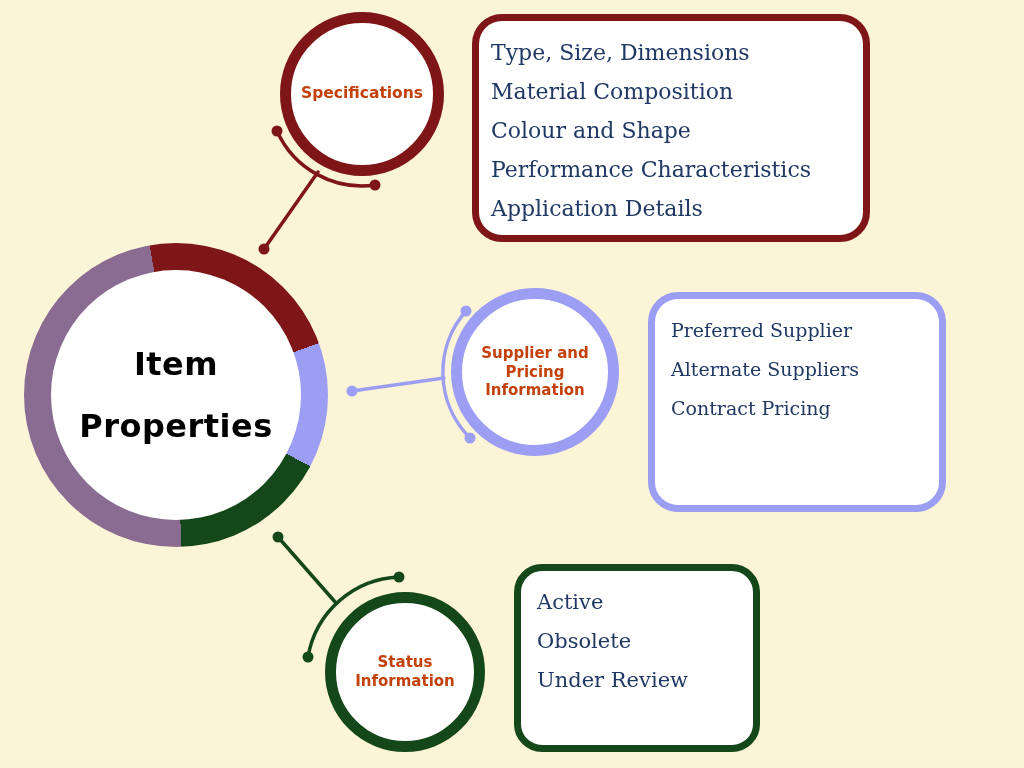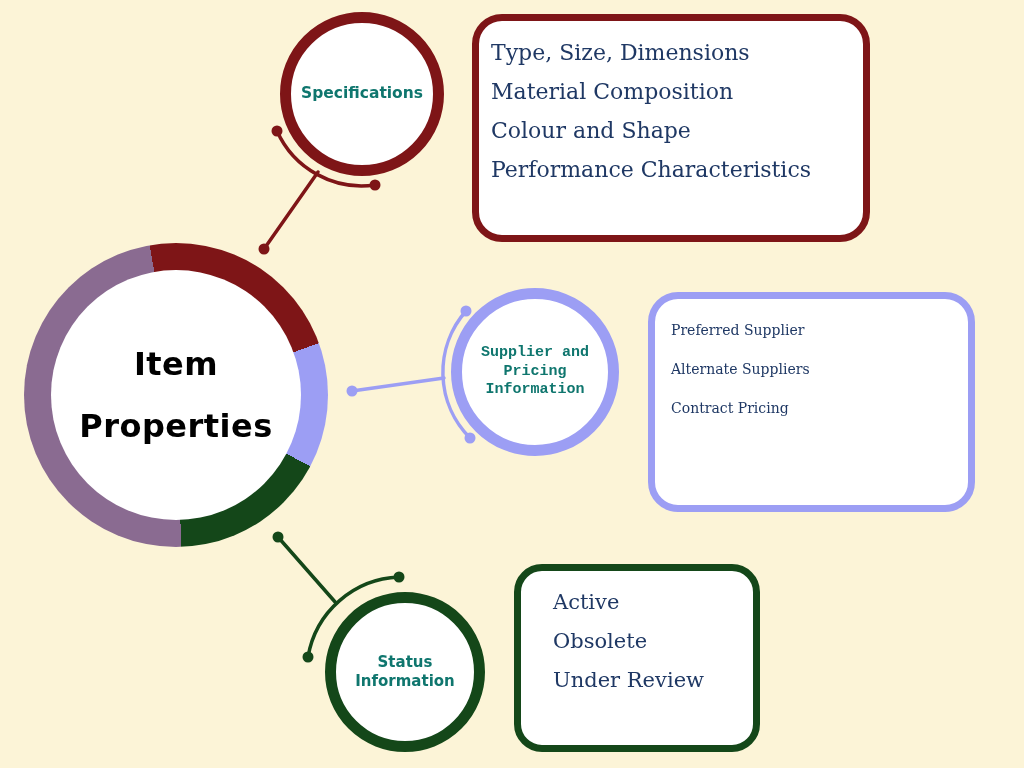--- a/index.html
+++ b/index.html
@@ -28,52 +28,52 @@
   .center-title-line{
     font-size:32px;font-weight:bold;color:#000000;letter-spacing:0.5px;line-height:1;
   }
 
   
   .node{
     position:absolute;border-radius:50%;background:#ffffff;box-sizing:border-box;
     display:flex;align-items:center;justify-content:center;text-align:center;
   }
   .node-label{
-    font-weight:bold;color:#0f766e;line-height:1.25;
+    font-weight:bold;color:#c2410c;line-height:1.25;
   }
   .node-spec{left:280px;top:12px;width:164px;height:164px;border:11px solid #7E1517;}
   .node-spec .node-label{font-size:15.5px;width:130px;}
   .node-supplier{left:451px;top:288px;width:168px;height:168px;border:11px solid #9C9EF4;}
-  .node-supplier .node-label{font-size:15px;width:118px;font-family:Liberation Mono, monospace;}
+  .node-supplier .node-label{font-size:15px;width:118px;}
   .node-status{left:325px;top:592px;width:160px;height:160px;border:11px solid #144719;}
   .node-status .node-label{font-size:15px;width:112px;}
 
   
   .box{
     position:absolute;background:#ffffff;box-sizing:border-box;
     font-family:"DejaVu Serif","Liberation Serif",serif;
     color:#1F3864;
   }
   .box .line{white-space:normal;}
   .box-spec{
     left:472px;top:14px;width:398px;height:228px;
     border:7px solid #7E1517;border-radius:30px;
     padding:12px 22px 17px 12px;font-size:22px;
   }
   .box-spec .line{line-height:39px;}
   .box-supplier{
-    left:648px;top:292px;width:327px;height:220px;
+    left:648px;top:292px;width:298px;height:220px;
     border:7px solid #9C9EF4;border-radius:30px;
-    padding:12px 18px 0 16px;font-size:14px;
+    padding:12px 18px 0 16px;font-size:19px;
   }
   .box-supplier .line{line-height:39px;}
   .box-status{
     left:514px;top:564px;width:246px;height:188px;
     border:7px solid #144719;border-radius:28px;
-    padding:12px 14px 0 32px;font-size:21px;
+    padding:12px 14px 0 16px;font-size:21px;
   }
   .box-status .line{line-height:39px;}
 </style>
 </head>
 <body>
 
 <div class="canvas">
 
   <svg class="connectors" viewBox="0 0 1024 768" xmlns="http://www.w3.org/2000/svg">
 
@@ -119,20 +119,21 @@
 
   <div class="node node-status">
     <span class="node-label">Status Information</span>
   </div>
 
   <div class="box box-spec">
     <div class="line">Type, Size, Dimensions</div>
     <div class="line">Material Composition</div>
     <div class="line">Colour and Shape</div>
     <div class="line">Performance Characteristics</div>
+    <div class="line">Application Details</div>
   </div>
 
   <div class="box box-supplier">
     <div class="line">Preferred Supplier</div>
     <div class="line">Alternate Suppliers</div>
     <div class="line">Contract Pricing</div>
   </div>
 
   <div class="box box-status">
     <div class="line">Active</div>

